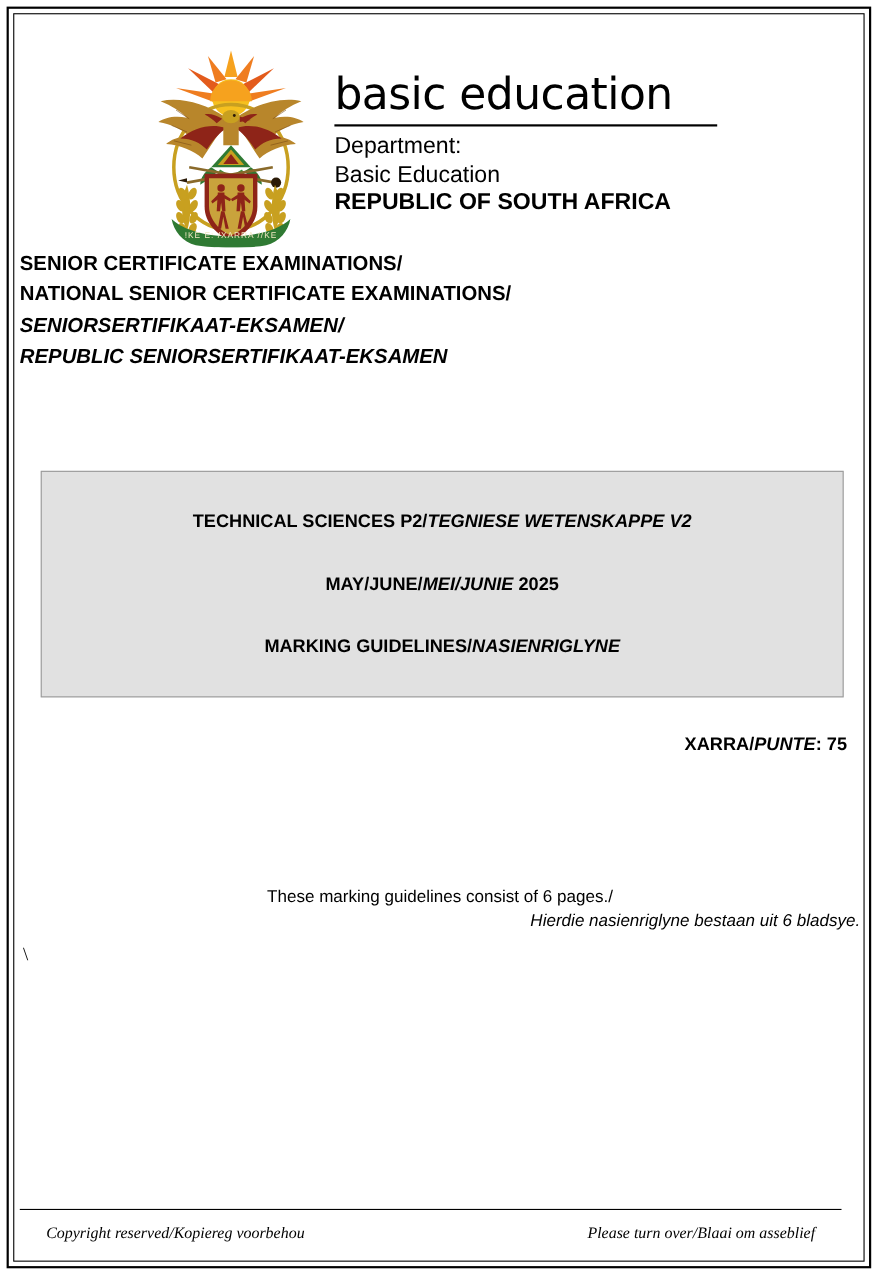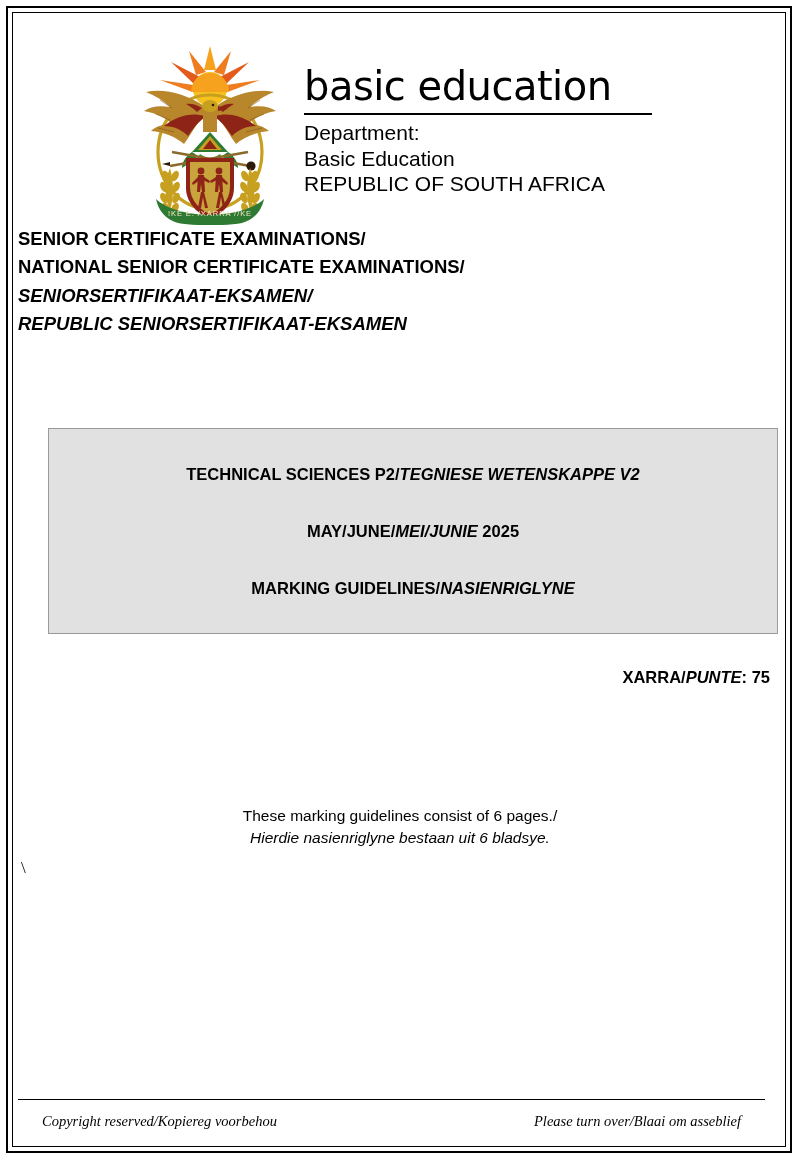--- a/index.html
+++ b/index.html
@@ -80,38 +80,38 @@
   .brand-dept-line {
     font-family: "Liberation Sans", sans-serif;
     font-size: 21px;
     font-weight: 400;
     line-height: 1.22;
     white-space: nowrap;
   }
   .brand-country {
     font-family: "Liberation Sans", sans-serif;
     font-size: 21px;
-    font-weight: normal;
+    font-weight: bold;
     line-height: 1.22;
     white-space: nowrap;
   }
 
   
   .exam-heading {
     text-align: left;
     font-size: 18.5px;
     font-weight: bold;
     line-height: 1.53;
   }
   .exam-heading .ital { font-style: italic; }
 
   
   .subject-panel {
     margin-top: 90px;
-    margin-left: 30px;
+    margin-left: 19px;
     width: 730px;
     box-sizing: border-box;
     background: #e1e1e1;
     border: 1.5px solid #9a9a9a;
     text-align: center;
     padding: 36px 10px 34px 10px;
   }
   .subject-line {
     font-size: 16.5px;
     font-weight: bold;
@@ -131,21 +131,21 @@
   .marks-row .ital { font-style: italic; }
 
   
   .pages-note {
     margin-top: 118px;
     text-align: center;
     font-size: 15.5px;
     font-weight: normal;
     line-height: 1.43;
   }
-  .pages-note .ital { font-style: italic; }
+  .pages-note .ital { font-style: italic; text-align: right; }
 
   
   .stray-mark {
     margin-top: 10px;
     margin-left: 3px;
     font-size: 17px;
     line-height: 1;
     font-family: "Liberation Serif", serif;
   }
 

